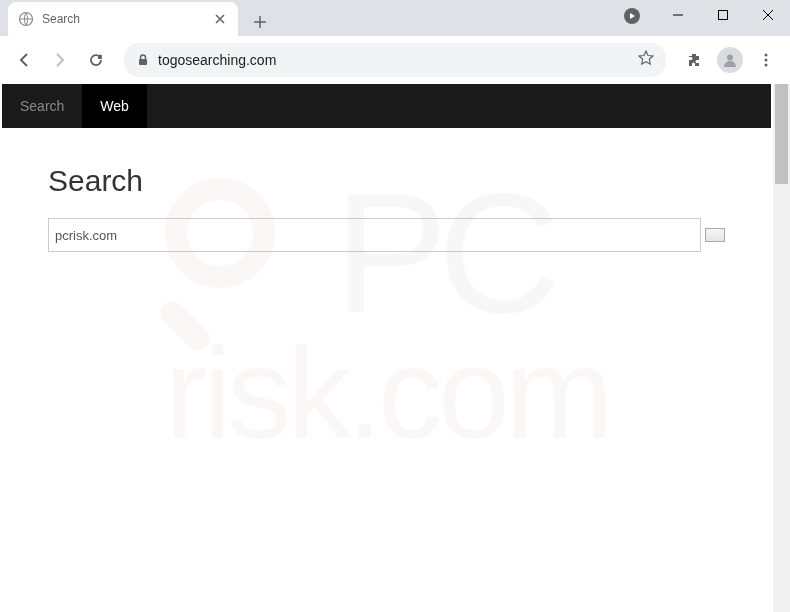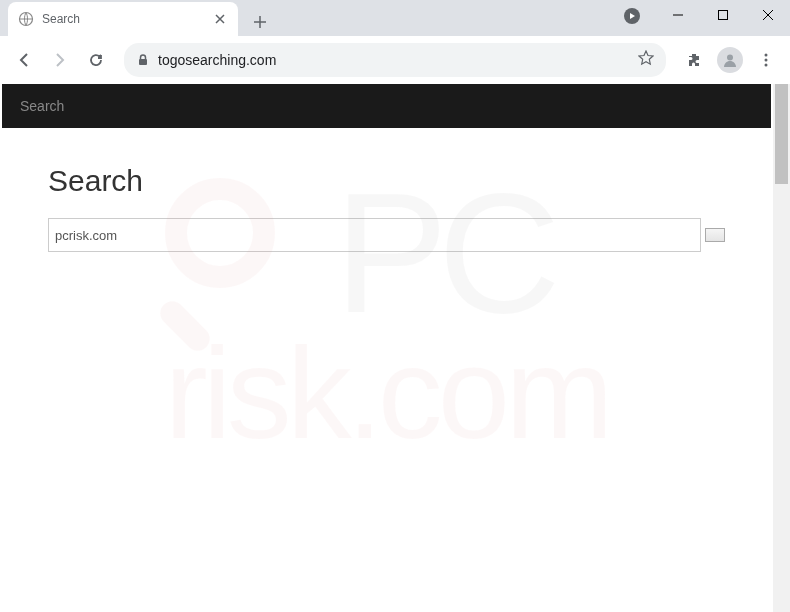--- a/index.html
+++ b/index.html
@@ -439,20 +439,21 @@
       </div>
     </div>
   </div>
 </div>
 
 <div class="content-area">
   <div class="page-content">
 
     <div class="page-nav">
       <div class="page-nav-item dim">Search</div>
+      <div class="page-nav-item active">Web</div>
     </div>
 
     <div class="search-section">
       <h1 class="search-heading">Search</h1>
       <div class="search-row">
         <input class="search-input" type="text" value="pcrisk.com" style="">
         <button class="search-button"></button>
       </div>
     </div>
 

